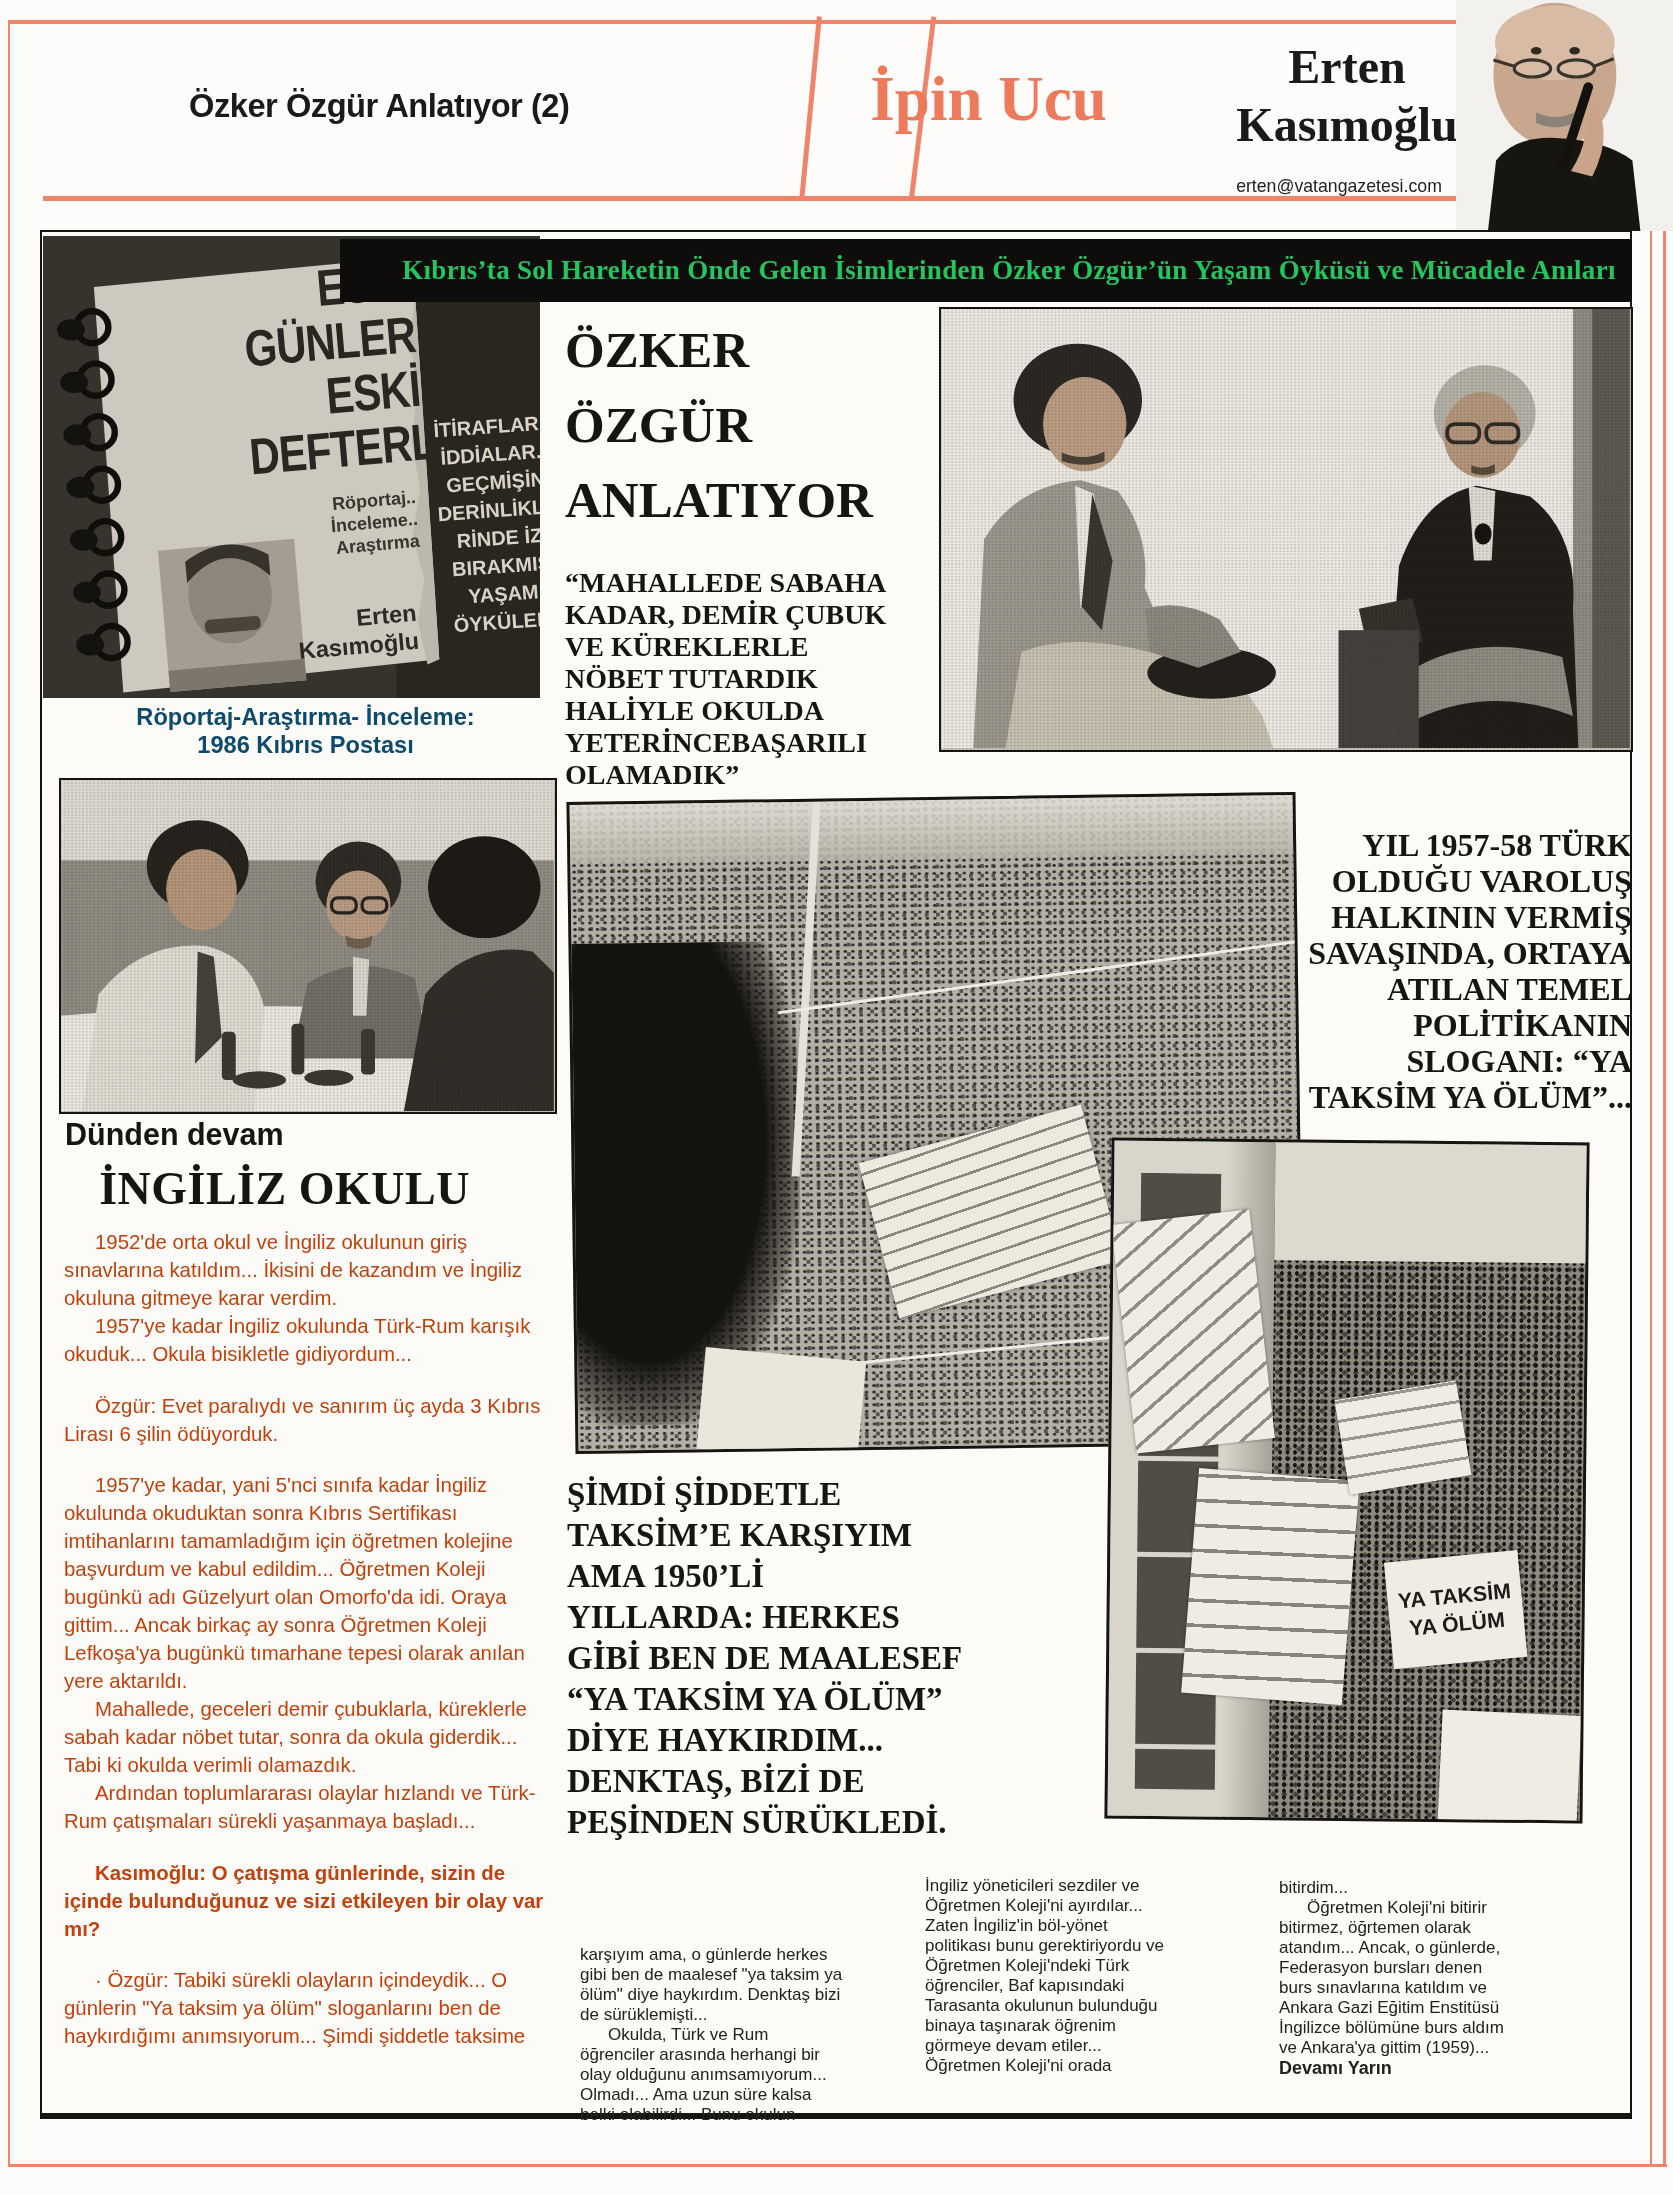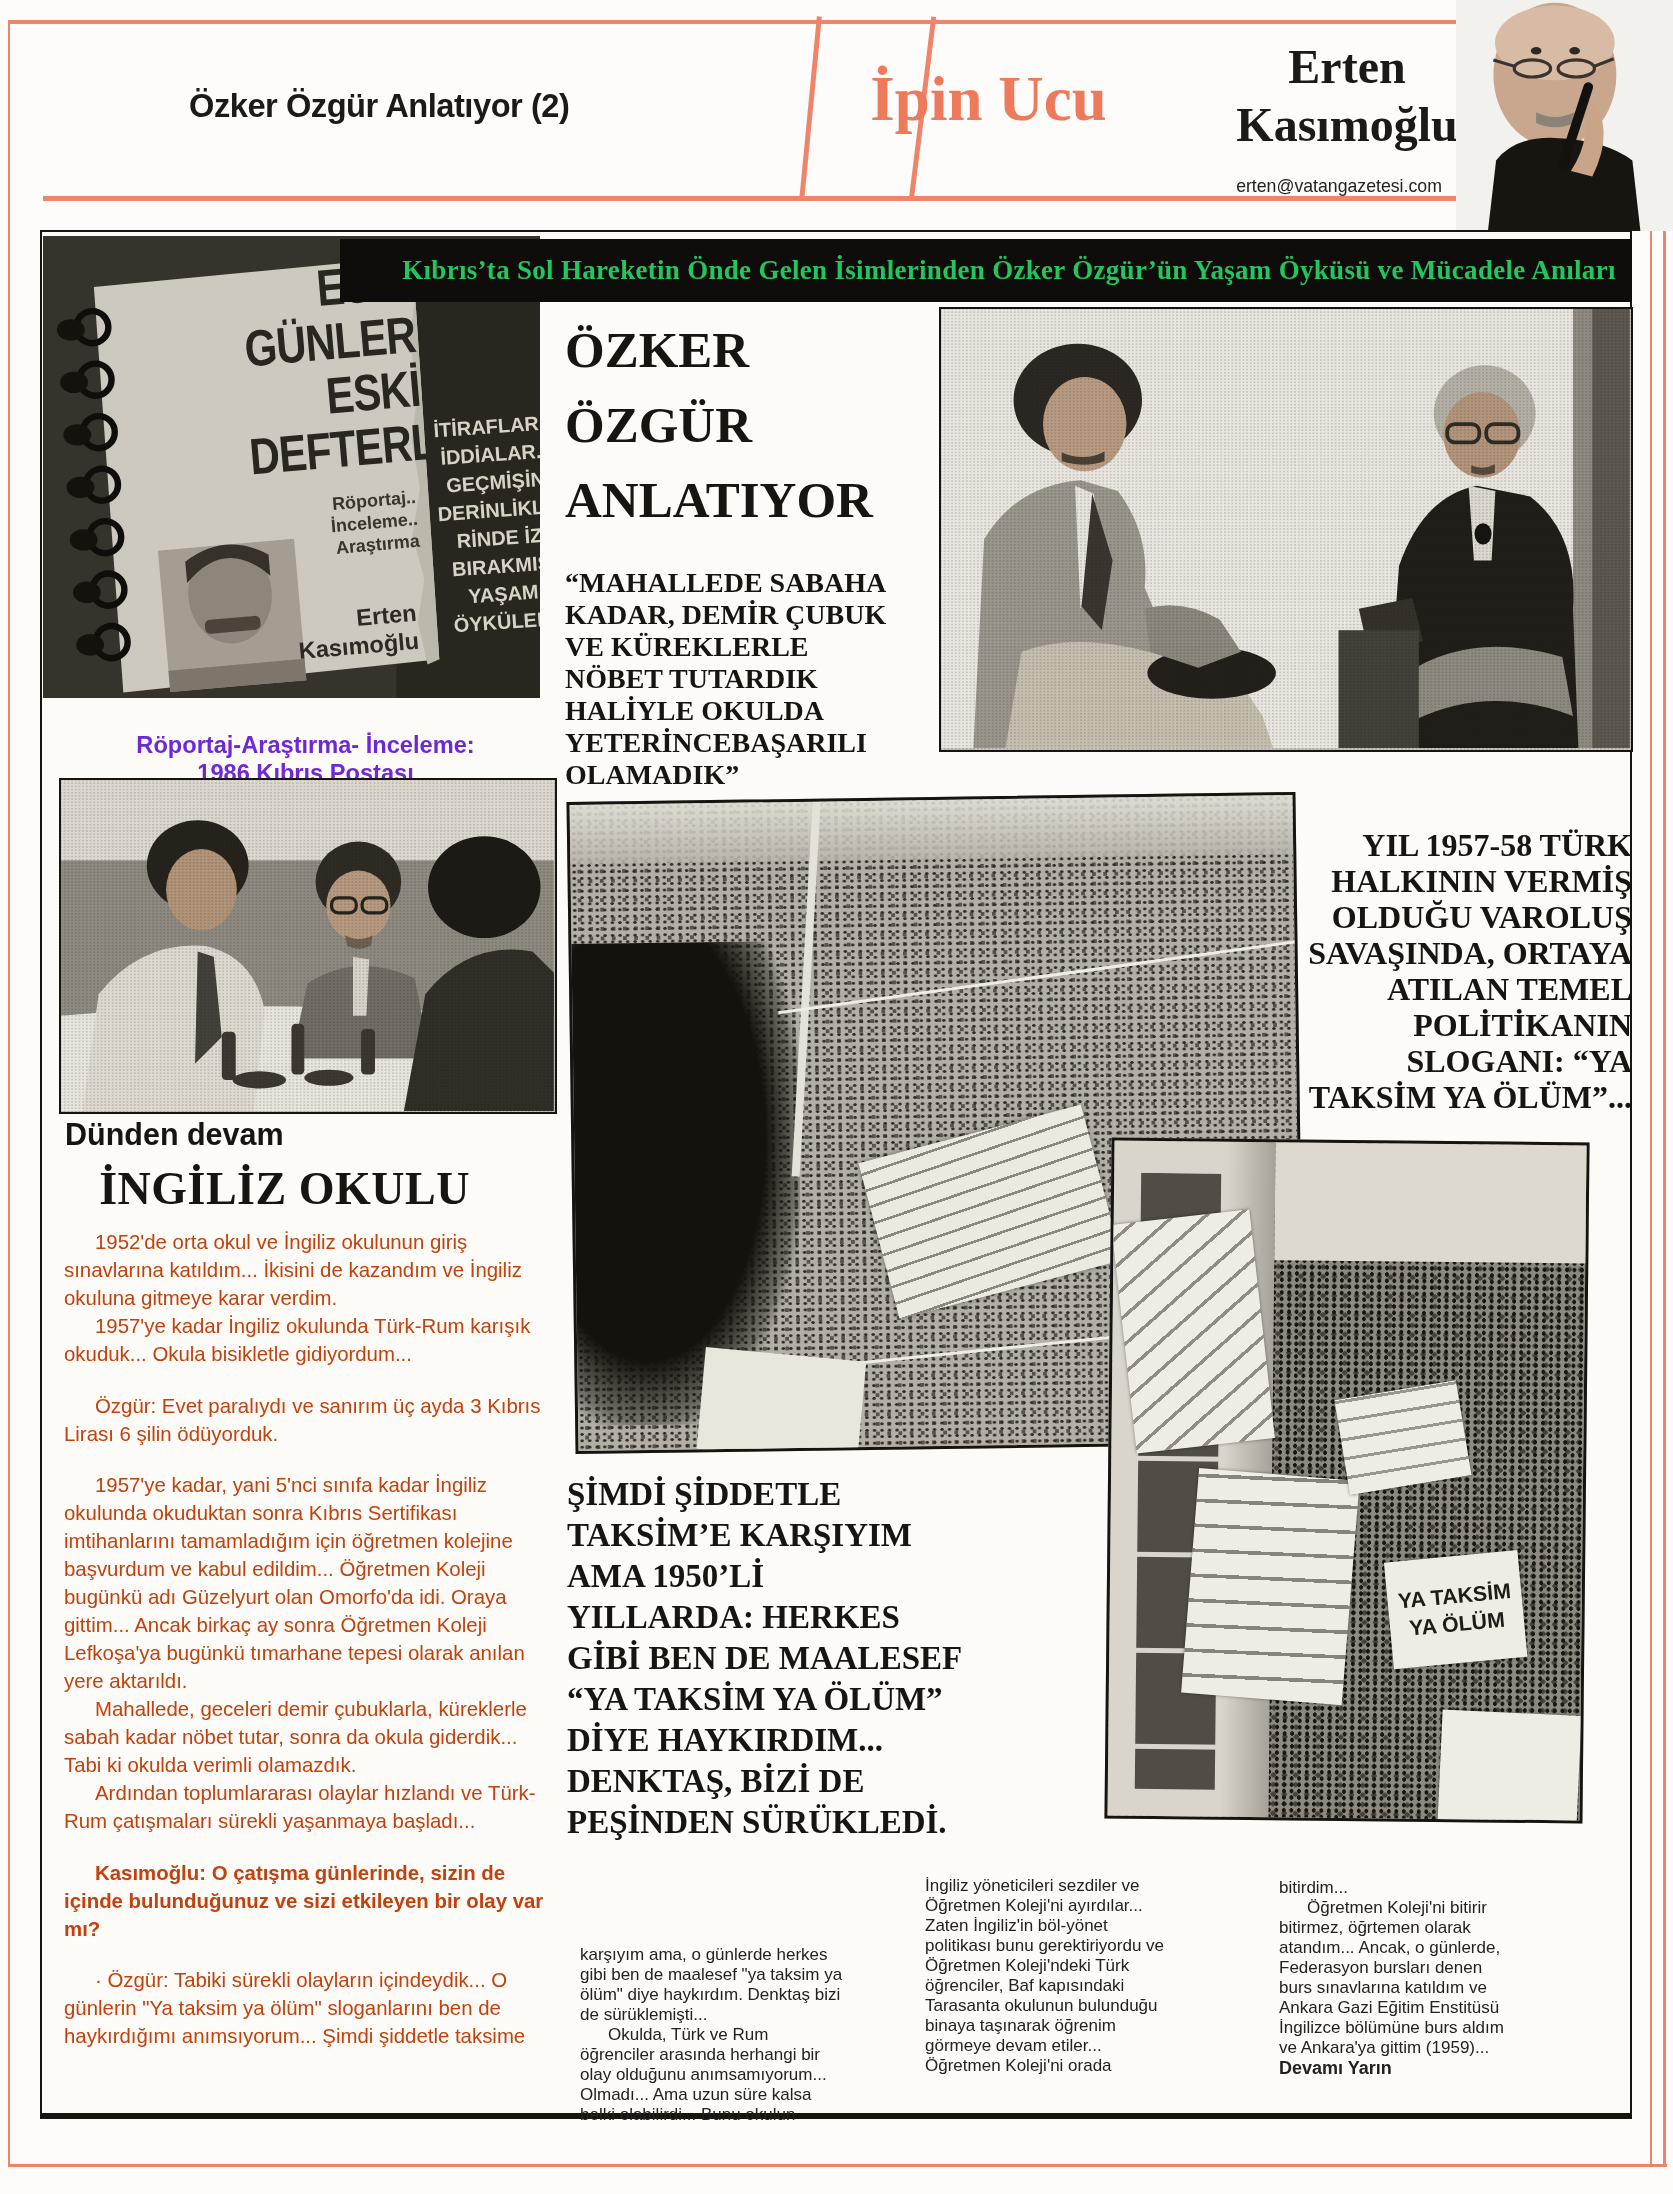--- a/index.html
+++ b/index.html
@@ -47,22 +47,22 @@
   
   .book-title{position:absolute;left:161px;top:27px;width:214px;text-align:right;transform:rotate(-5deg);
      font-weight:bold;font-size:51px;line-height:54px;color:#29261f;letter-spacing:-1.1px;}
   .book-title span{display:block;transform:scaleX(.82);transform-origin:right;}
   .book-sub{position:absolute;left:230px;top:256px;width:145px;text-align:right;transform:rotate(-5deg);
      font-weight:bold;font-size:18px;line-height:22px;color:#39352c;}
   .book-author{position:absolute;left:230px;top:369px;width:145px;text-align:right;transform:rotate(-5deg);
      font-weight:bold;font-size:23.6px;line-height:28px;color:#2e2a23;}
   .book-side{position:absolute;left:375px;top:176px;width:161px;text-align:center;transform:rotate(-4deg);
      font-weight:bold;font-size:20px;line-height:28px;color:#d8d3c6;}
-  .book-caption{position:absolute;left:75px;top:731px;width:461px;text-align:center;
-     font-weight:bold;font-size:23.6px;line-height:28px;color:#6d28d9;}
+  .book-caption{position:absolute;left:75px;top:703px;width:461px;text-align:center;
+     font-weight:bold;font-size:23.6px;line-height:28px;color:#0c4a6e;}
 
   
   .headline{position:absolute;left:565px;top:313px;width:375px;
      font-family:"Liberation Serif",serif;font-weight:bold;font-size:51px;line-height:75px;color:#17150f;}
   .quote{font-family:"Liberation Serif",serif;font-weight:bold;color:#17150f;}
   .quote span{display:block;}
   #lead-quote{position:absolute;left:565px;top:567px;width:380px;font-size:28px;line-height:32px;}
   #right-quote{position:absolute;left:1221px;top:827px;width:411px;text-align:right;font-size:32px;line-height:36px;}
   #mid-quote{position:absolute;left:567px;top:1474px;width:514px;font-size:33px;line-height:41px;}
 
@@ -229,22 +229,22 @@
       <ellipse cx="1012" cy="420" rx="16" ry="20" fill="#17140f"></ellipse>
       <path d="M870 680 Q990 600 1160 650 L1180 760 Q1020 700 880 770 Z" fill="#8e8a80"></path>
       <path d="M780 560 L880 540 L900 620 L800 650 Z" fill="#35312a"></path>
       <rect x="742" y="600" width="150" height="220" fill="#44403a"></rect>
     </svg>
     <div class="halftone"></div>
   </div>
 
   <div id="right-quote" class="quote">
     <span>YIL 1957-58 TÜRK</span>
+    <span>OLDUĞU VAROLUŞ</span>
     <span>HALKININ VERMİŞ</span>
-    <span>OLDUĞU VAROLUŞ</span>
     <span>SAVAŞINDA, ORTAYA</span>
     <span>ATILAN TEMEL</span>
     <span>POLİTİKANIN</span>
     <span>SLOGANI: “YA</span>
     <span>TAKSİM YA ÖLÜM”...</span>
   </div>
 
   <div class="photo" style="left:59px;top:778px;width:498px;height:336px;">
     <svg width="493" height="331" viewBox="0 0 920 618">
       <rect width="920" height="618" fill="#dcd8cf"></rect>

